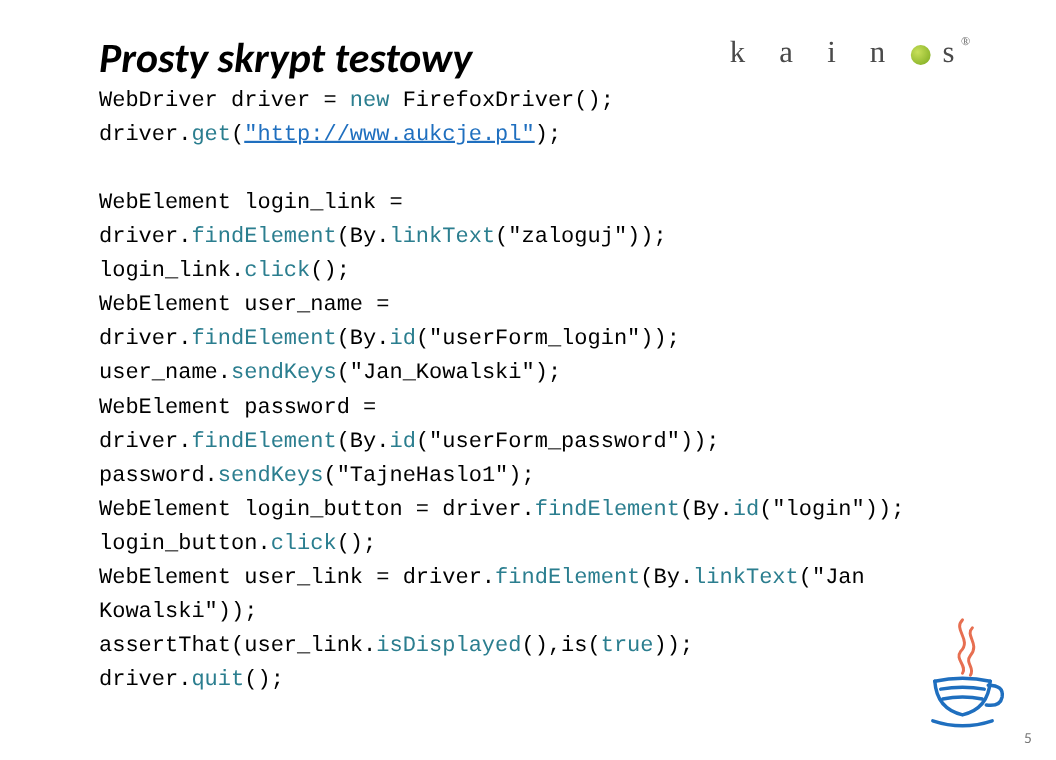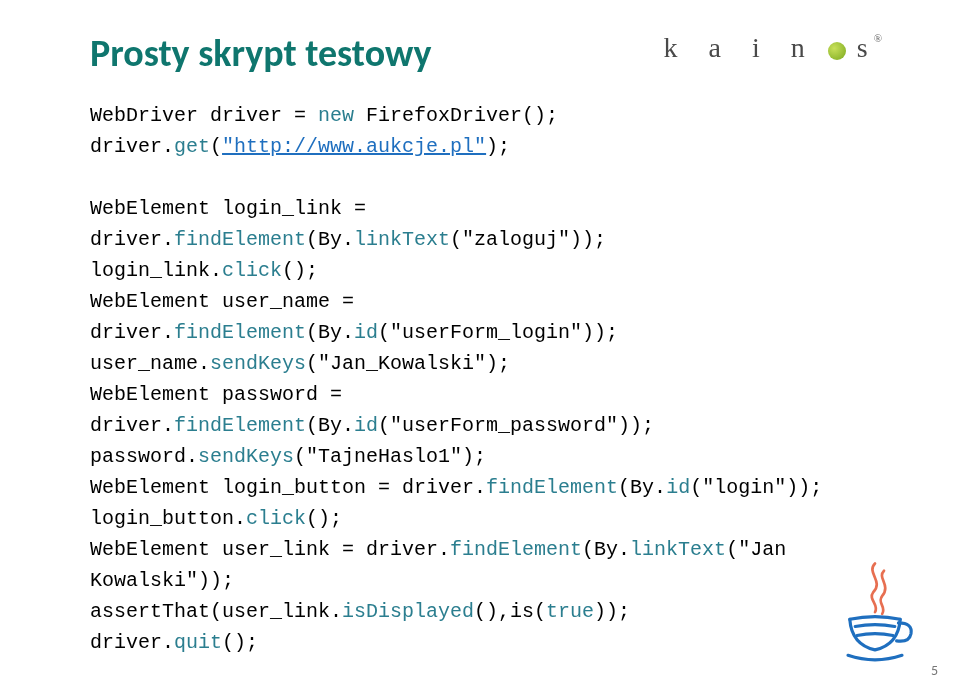--- a/index.html
+++ b/index.html
@@ -11,22 +11,22 @@
       position: relative;
       overflow: hidden;
     }
     .slide {
       padding: 30px 70px 0 90px;
       position: relative;
     }
     .title {
       font-size: 38px;
       font-weight: bold;
-      color: #0f766e;
-      margin-bottom: 24px;
+      font-style: italic;
+      color: #000000;
     }
     .logo {
       position: absolute;
       top: 32px;
       right: 66px;
       display: flex;
       align-items: center;
       gap: 8px;
     }
     .logo-text {

